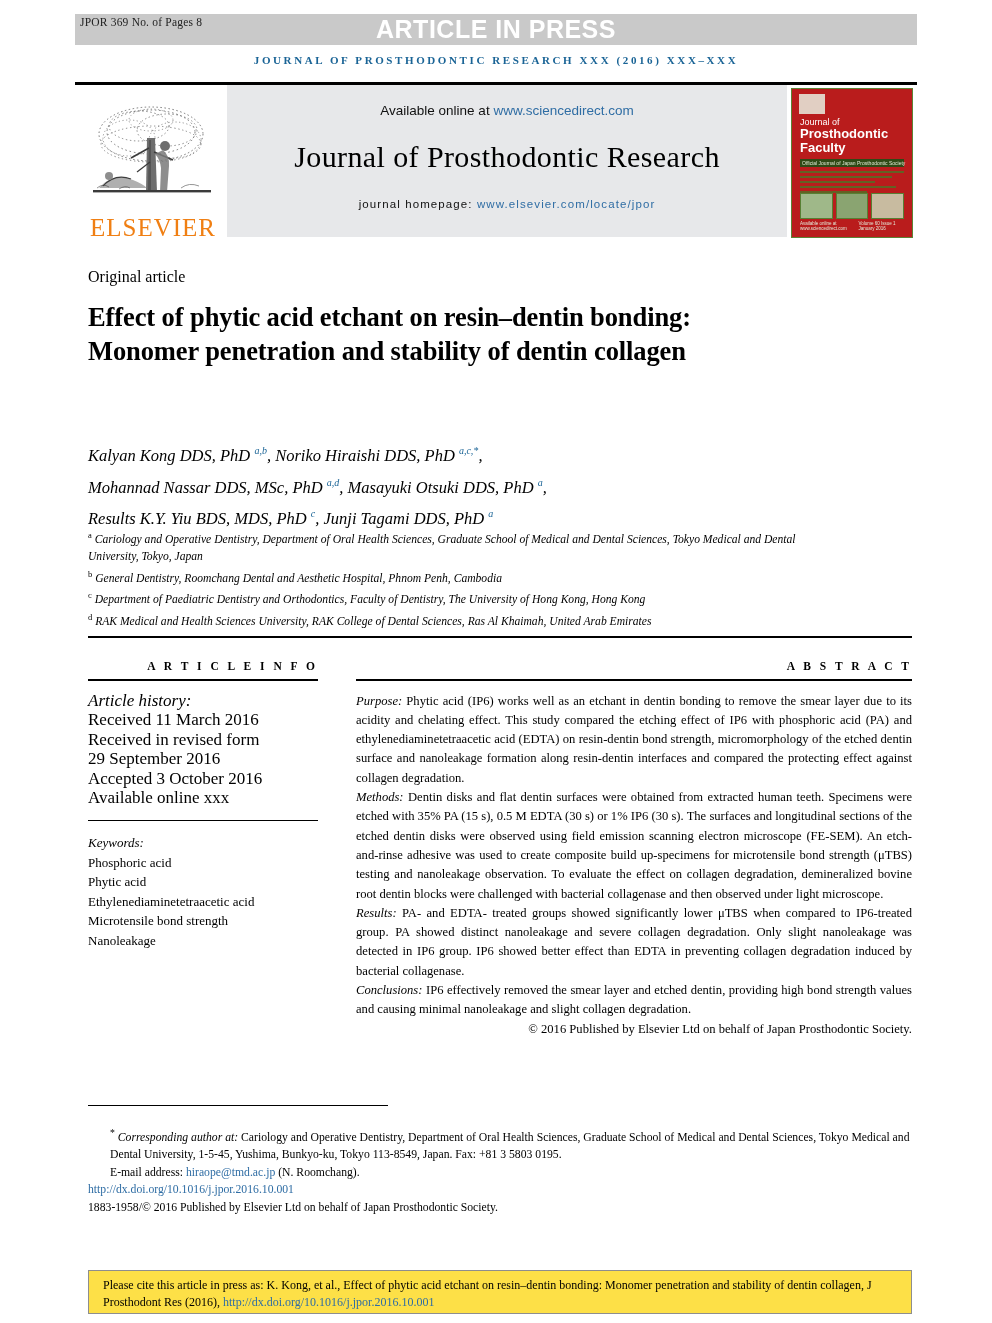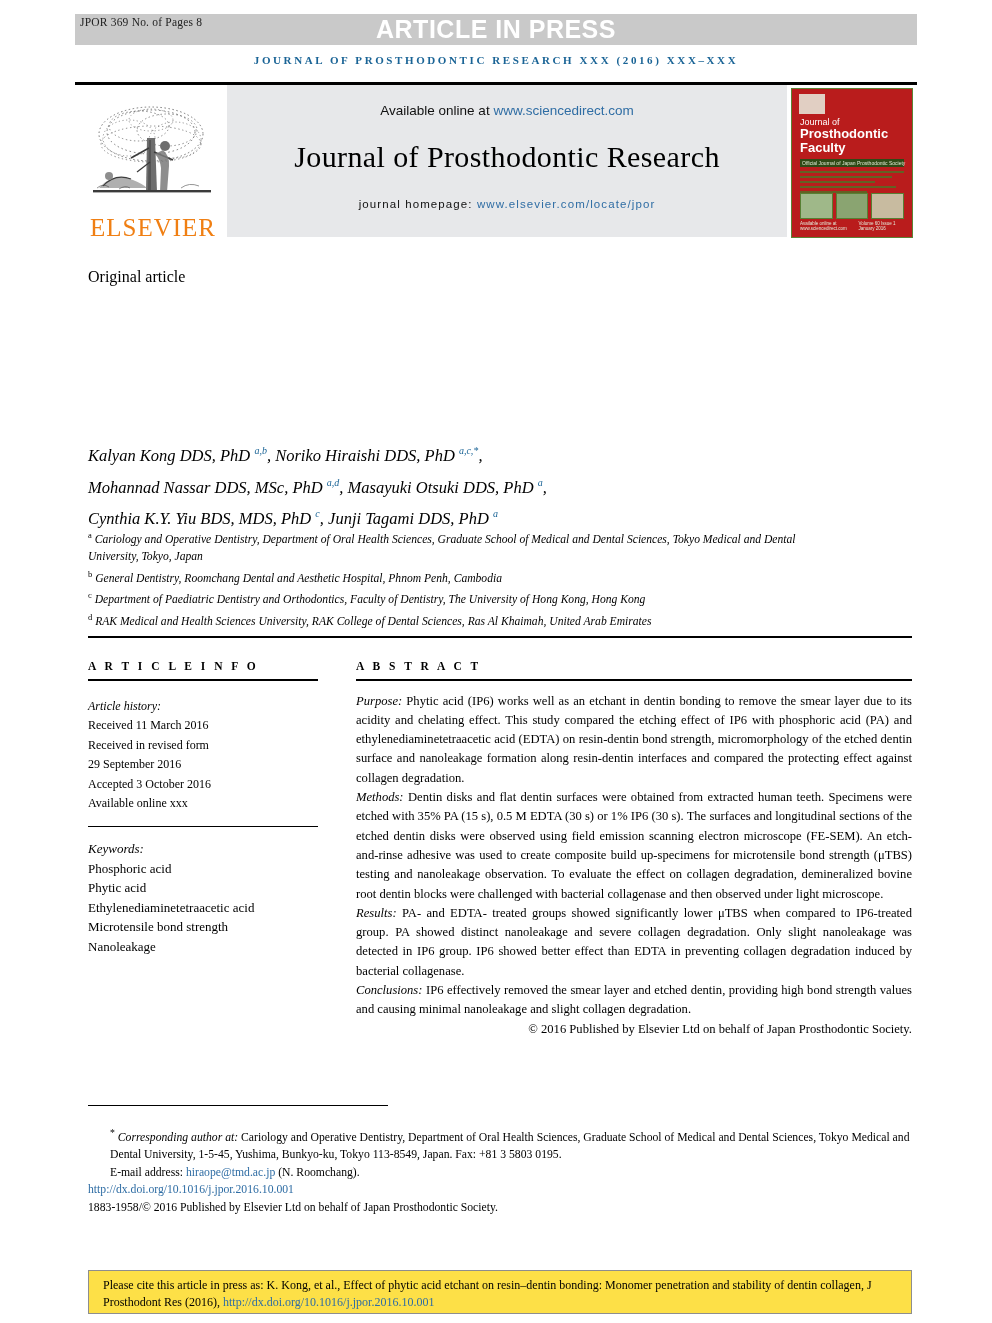--- a/index.html
+++ b/index.html
@@ -252,30 +252,31 @@
   .col-abs {
     position: absolute;
     left: 356px; top: 660px;
     width: 556px;
   }
   .sec-head {
     font-family: "Liberation Serif", serif;
     font-weight: bold;
     font-size: 11.5px;
     letter-spacing: 3px;
+    text-align: right;
   }
   .rule-thin {
     margin-top: 7px;
     height: 1.6px;
     background: #000;
   }
   .info-block {
-    margin-top: 16px;
-    font-family: "Liberation Serif", serif;
-    font-size: 12px;
+    margin-top: 10px;
+    font-family: "Liberation Serif", serif;
+    font-size: 17px;
     line-height: 19.5px;
   }
   .info-block .it { font-style: italic; }
   .rule-kw {
     margin-top: 12px;
     height: 1.6px;
     background: #000;
     width: 230px;
   }
   .kw-block {
@@ -425,27 +426,28 @@
       <div class="cover-foot">
         <span>Available online at
 www.sciencedirect.com</span>
         <span>Volume 60 Issue 1
 January 2016</span>
       </div>
     </div>
   </div>
 
   <div class="kicker">Original article</div>
+  <div class="title">Effect of phytic acid etchant on resin–dentin bonding: Monomer penetration and stability of dentin collagen</div>
 
   <div class="authors">
     <span>Kalyan Kong DDS, PhD</span>&nbsp;<sup>a,b</sup>,
     <span>Noriko Hiraishi DDS, PhD</span>&nbsp;<sup>a,c,*</sup>,<br>
     <span>Mohannad Nassar DDS, MSc, PhD</span>&nbsp;<sup>a,d</sup>,
     <span>Masayuki Otsuki DDS, PhD</span>&nbsp;<sup>a</sup>,<br>
-    <span>Cynthia K.Y. Yiu BDS, MDS, PhD</span>&nbsp;<sup>c</sup>,
+    <span>Results K.Y. Yiu BDS, MDS, PhD</span>&nbsp;<sup>c</sup>,
     <span>Junji Tagami DDS, PhD</span>&nbsp;<sup>a</sup>
   </div>
 
   <div class="affils">
     <div>
       <sup>a</sup>
       <span>Cariology and Operative Dentistry, Department of Oral Health Sciences, Graduate School of Medical and Dental Sciences, Tokyo Medical and Dental University, Tokyo, Japan</span>
     </div>
     <div>
       <sup>b</sup>

